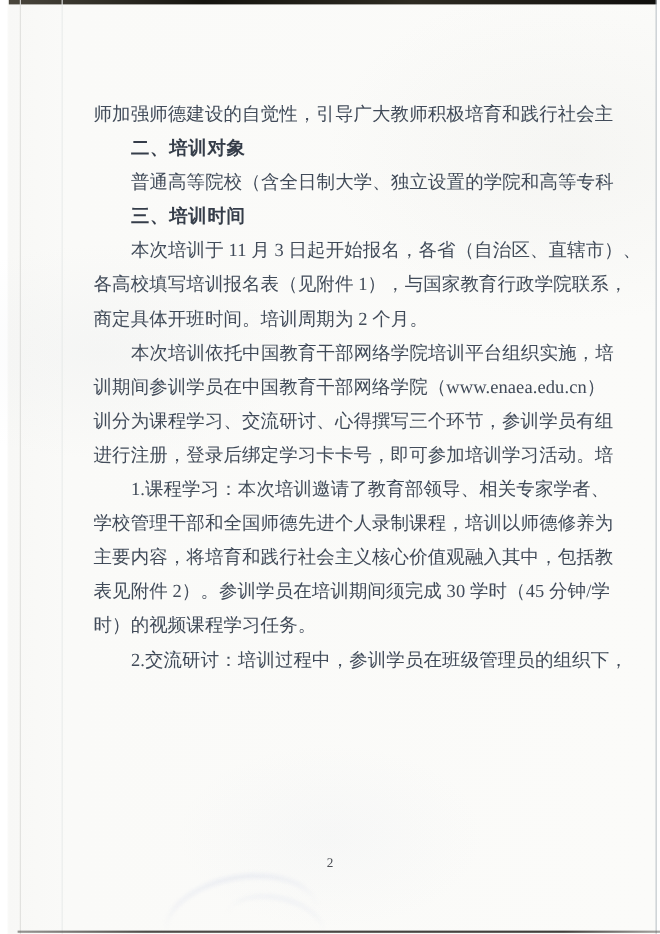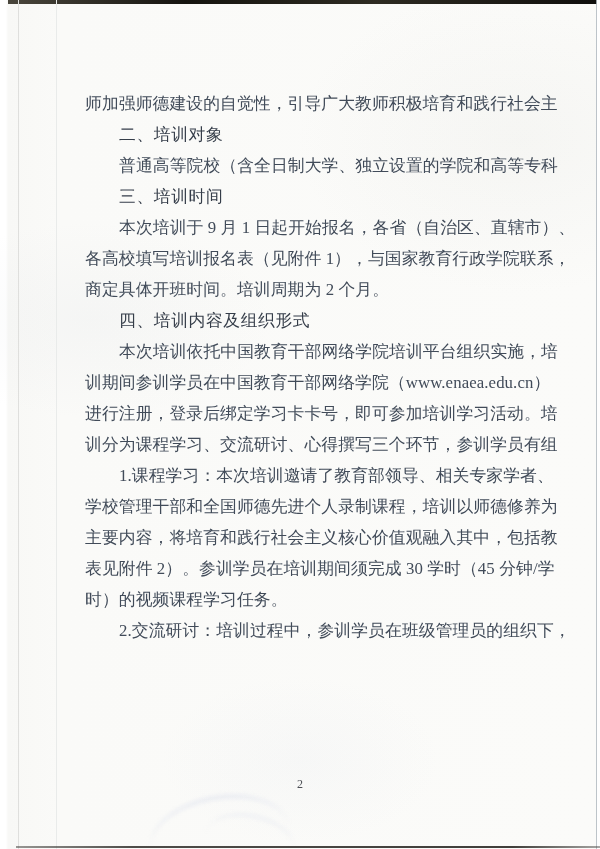--- a/index.html
+++ b/index.html
@@ -52,21 +52,21 @@
     font-size: 16.8px;
   }
   .line {
     height: 31px;
     line-height: 31px;
     white-space: nowrap;
     letter-spacing: 0.1px;
   }
   .line.indent { text-indent: 34px; }
   .line.heading {
-    font-weight: normal;
+    font-weight: bold;
     color: #353d49;
     padding-left: 34px;
     letter-spacing: 0.6px;
   }
   .page-number {
     position: absolute;
     left: 290px; top: 777px; width: 20px;
     text-align: center;
     font-size: 12px;
     color: #4c4f55;
@@ -85,28 +85,27 @@
   <div class="edge-right-line"></div>
   <div class="wrinkle-1"></div>
   <div class="wrinkle-2"></div>
   <div class="edge-bottom"></div>
 
   <div class="doc-body">
     <div class="line">师加强师德建设的自觉性，引导广大教师积极培育和践行社会主</div>
     <div class="line heading">二、培训对象</div>
     <div class="line indent">普通高等院校（含全日制大学、独立设置的学院和高等专科</div>
     <div class="line heading">三、培训时间</div>
-    <div class="line indent">本次培训于 9 月 1 日起开始报名，各省（自治区、直辖市）、</div>
+    <div class="line indent">本次培训于 11 月 3 日起开始报名，各省（自治区、直辖市）、</div>
     <div class="line">各高校填写培训报名表（见附件 1），与国家教育行政学院联系，</div>
     <div class="line">商定具体开班时间。培训周期为 2 个月。</div>
-    <div class="line heading">四、培训内容及组织形式</div>
     <div class="line indent">本次培训依托中国教育干部网络学院培训平台组织实施，培</div>
     <div class="line">训期间参训学员在中国教育干部网络学院（www.enaea.edu.cn）</div>
+    <div class="line">训分为课程学习、交流研讨、心得撰写三个环节，参训学员有组</div>
     <div class="line">进行注册，登录后绑定学习卡卡号，即可参加培训学习活动。培</div>
-    <div class="line">训分为课程学习、交流研讨、心得撰写三个环节，参训学员有组</div>
     <div class="line indent">1.课程学习：本次培训邀请了教育部领导、相关专家学者、</div>
     <div class="line">学校管理干部和全国师德先进个人录制课程，培训以师德修养为</div>
     <div class="line">主要内容，将培育和践行社会主义核心价值观融入其中，包括教</div>
     <div class="line">表见附件 2）。参训学员在培训期间须完成 30 学时（45 分钟/学</div>
     <div class="line">时）的视频课程学习任务。</div>
     <div class="line indent">2.交流研讨：培训过程中，参训学员在班级管理员的组织下，</div>
   </div>
 
   <div class="page-number">2</div>
 

